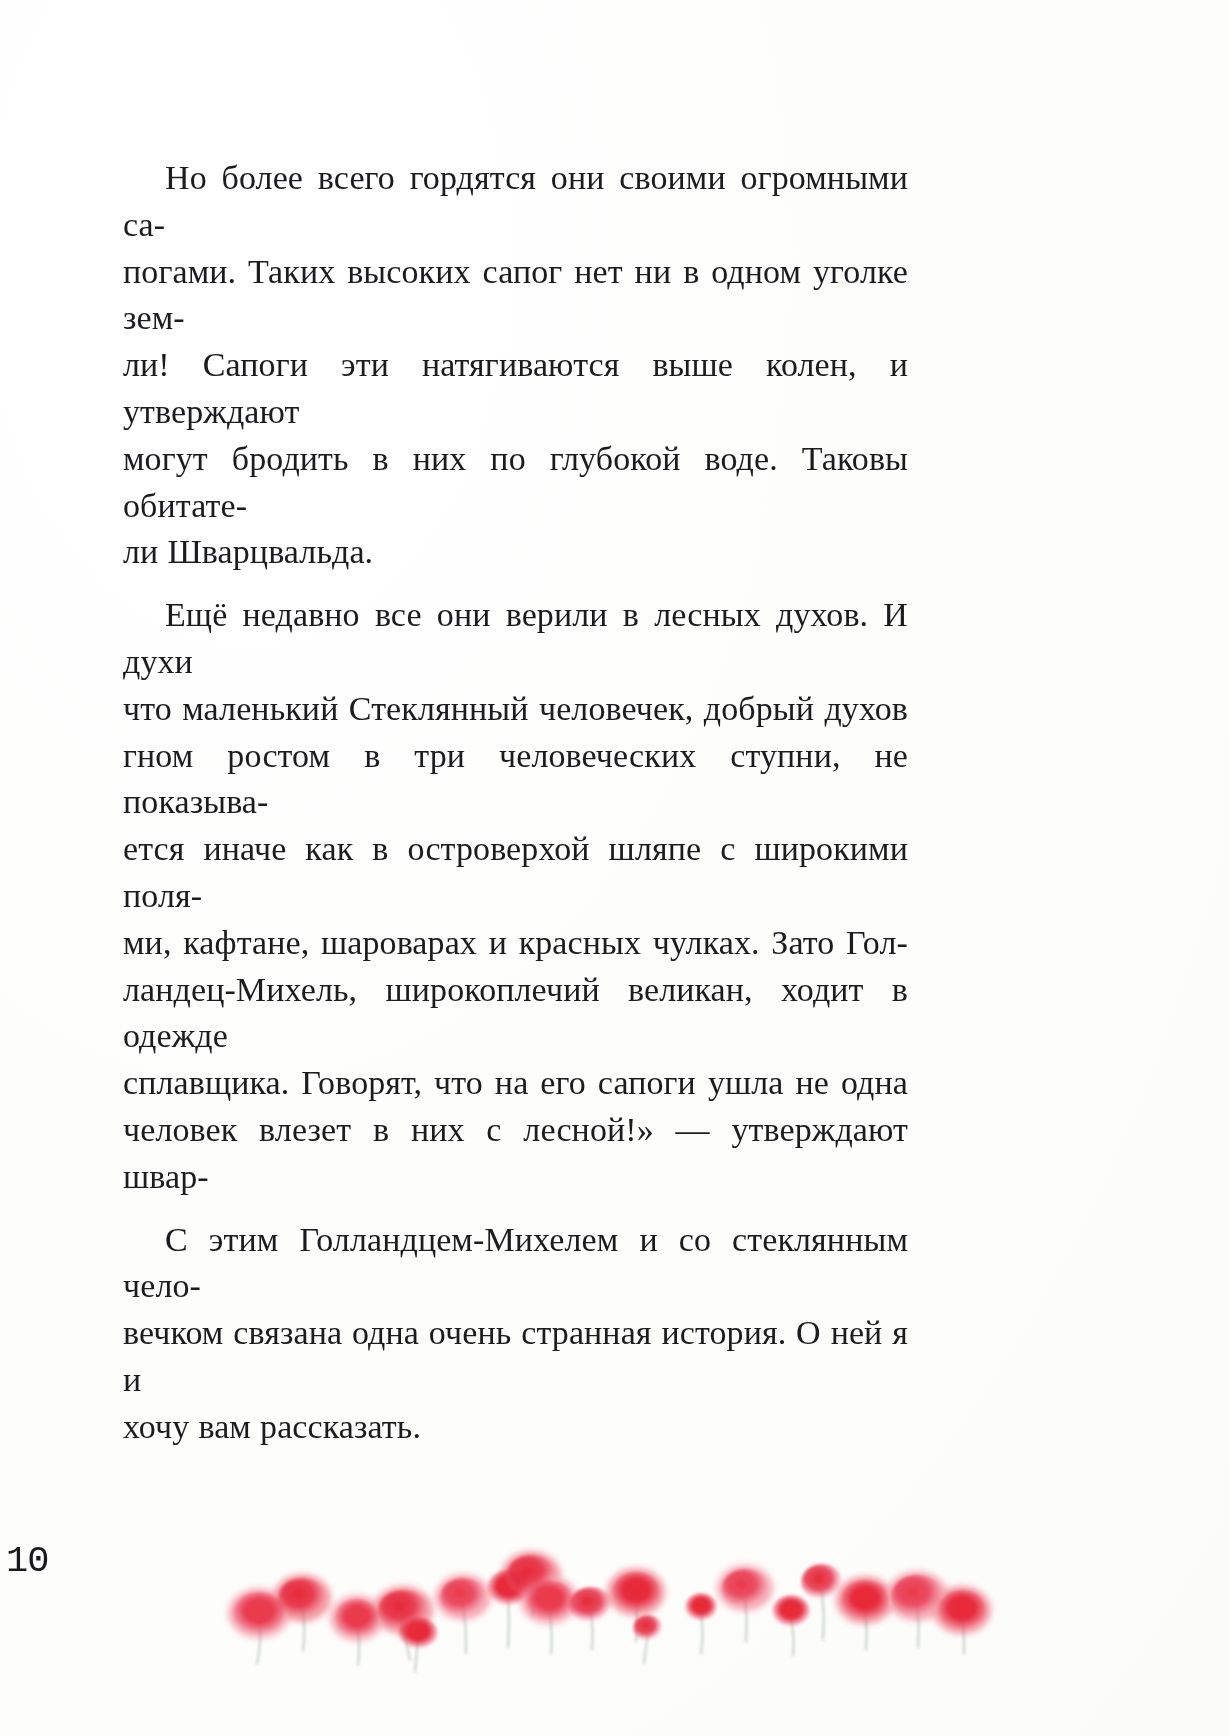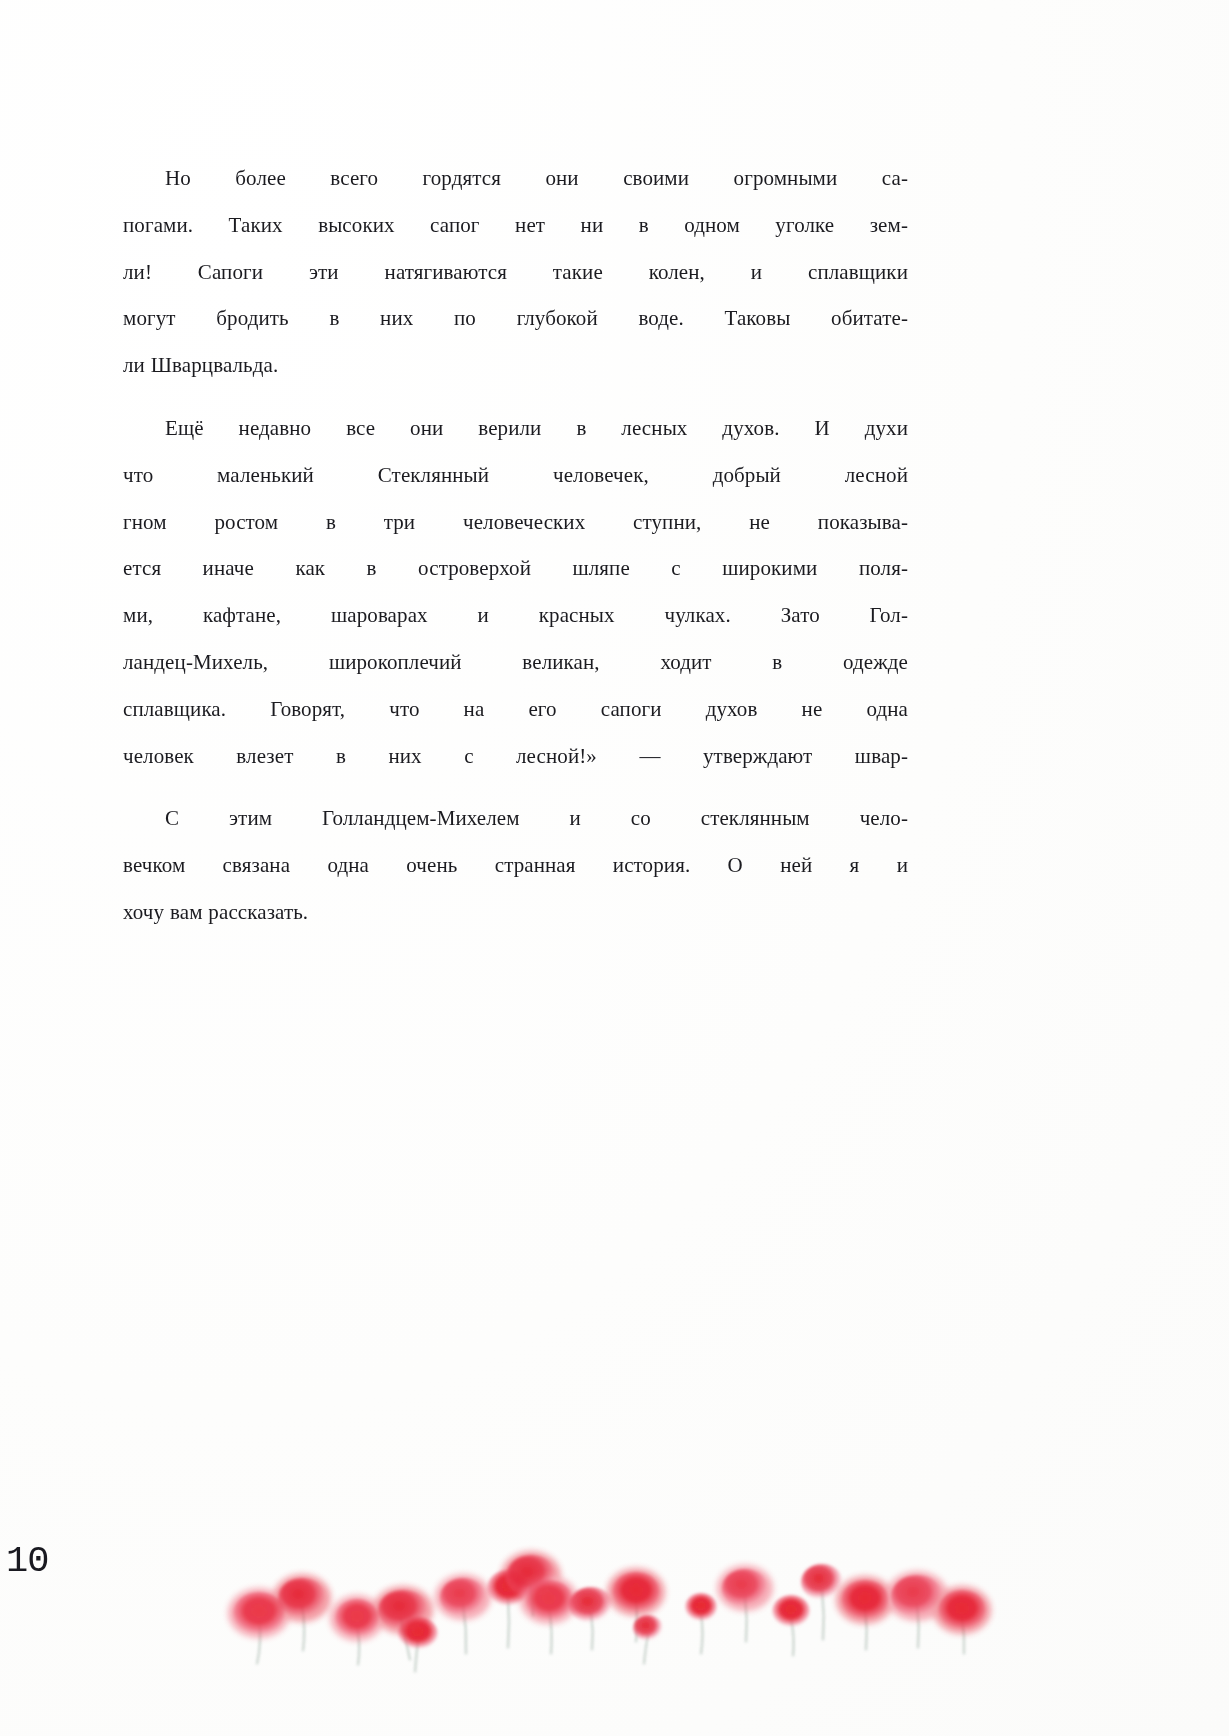--- a/index.html
+++ b/index.html
@@ -31,21 +31,21 @@
     left: 123px;
     top: 155px;
     width: 785px;
   }
 
   .para {
     margin: 0 0 0 0;
     text-align: justify;
     text-align-last: left;
     text-indent: 42px;
-    font-size: 21px;
+    font-size: 34px;
     line-height: 46.8px;
     letter-spacing: 0.1px;
     word-spacing: 0.5px;
     -webkit-hyphens: none;
     hyphens: none;
   }
   .para + .para { margin-top: 16px; }
 
   
   .line {
@@ -92,33 +92,33 @@
 </head>
 <body>
 
 <div id="page">
 
   <div id="text-column">
 
     <p class="para">
       <span class="line indent just">Но более всего гордятся они своими огромными са-</span>
       <span class="line just">погами. Таких высоких сапог нет ни в одном уголке зем-</span>
-      <span class="line just">ли! Сапоги эти натягиваются такие колен, и сплавщики</span>
+      <span class="line just">ли! Сапоги эти натягиваются выше колен, и утверждают</span>
       <span class="line just">могут бродить в них по глубокой воде. Таковы обитате-</span>
       <span class="line last">ли Шварцвальда.</span>
     </p>
 
     <p class="para">
       <span class="line indent just">Ещё недавно все они верили в лесных духов. И духи</span>
-      <span class="line just">что маленький Стеклянный человечек, добрый лесной</span>
+      <span class="line just">что маленький Стеклянный человечек, добрый духов</span>
       <span class="line just">гном ростом в три человеческих ступни, не показыва-</span>
       <span class="line just">ется иначе как в островерхой шляпе с широкими поля-</span>
       <span class="line just">ми, кафтане, шароварах и красных чулках. Зато Гол-</span>
       <span class="line just">ландец-Михель, широкоплечий великан, ходит в одежде</span>
-      <span class="line just">сплавщика. Говорят, что на его сапоги духов не одна</span>
+      <span class="line just">сплавщика. Говорят, что на его сапоги ушла не одна</span>
       <span class="line just">человек влезет в них с лесной!» — утверждают швар-</span>
     </p>
 
     <p class="para">
       <span class="line indent just">С этим Голландцем-Михелем и со стеклянным чело-</span>
       <span class="line just">вечком связана одна очень странная история. О ней я и</span>
       <span class="line last">хочу вам рассказать.</span>
     </p>
 
   </div>

